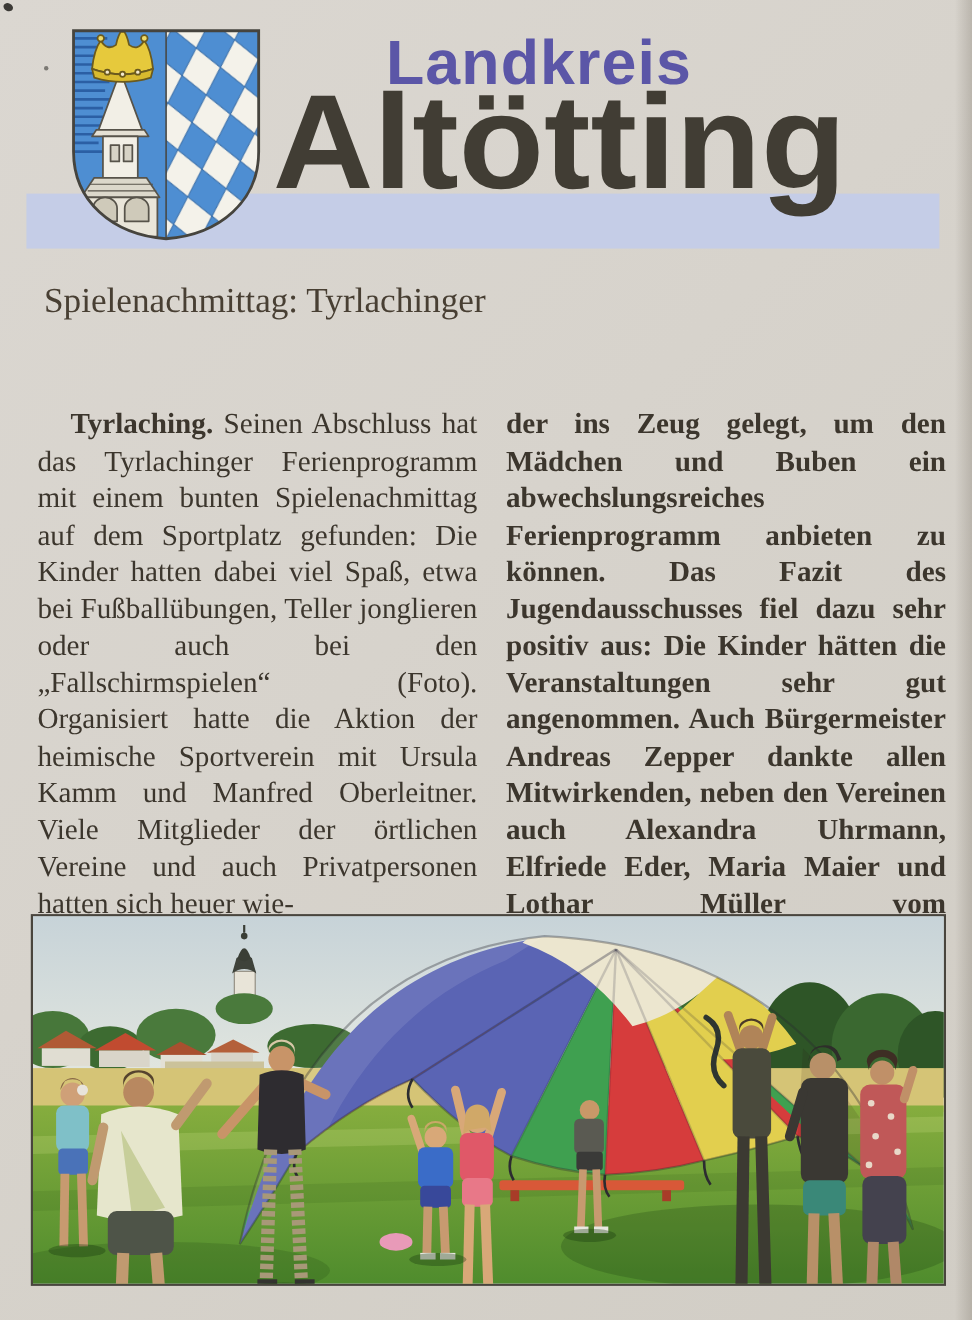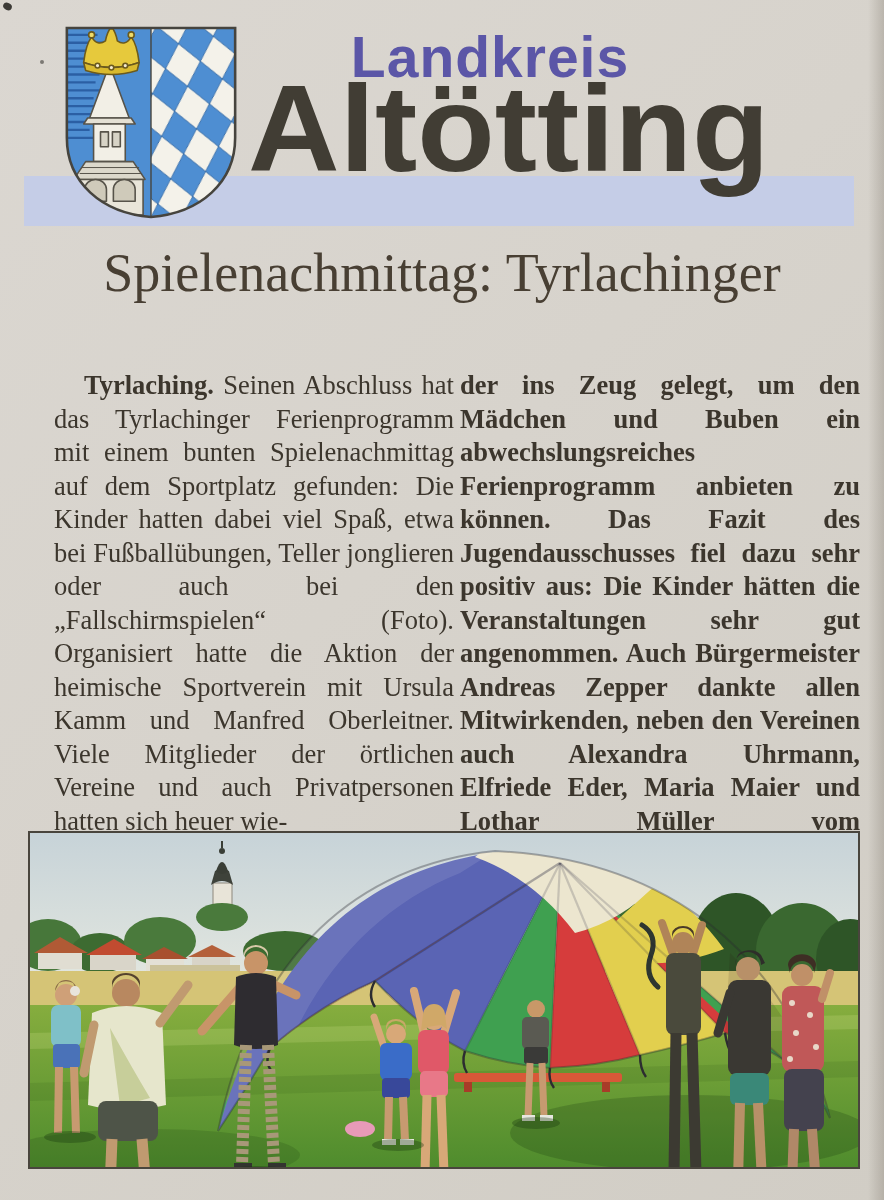--- a/index.html
+++ b/index.html
@@ -24,29 +24,29 @@
   }
   .masthead{
     position:absolute;left:248px;top:62px;width:620px;
     font-family:"Liberation Sans",sans-serif;font-weight:bold;
     font-size:122px;letter-spacing:0px;color:#413d34;z-index:2;
     transform:scaleX(1.04);transform-origin:left center;line-height:1.1;
   }
 
   
   .headline{
-    position:absolute;left:40px;top:248px;width:804px;text-align:center;
-    font-size:54px;line-height:51px;color:#483f33;font-weight:normal;z-index:2;
+    position:absolute;left:40px;top:248px;width:804px;
+    font-size:32px;line-height:51px;color:#483f33;font-weight:normal;z-index:2;
   }
 
   
   .col{position:absolute;top:369px;width:400px;font-size:26.5px;line-height:33.5px;
        color:#3c362d;text-align:justify;}
   .col p{margin:0;}
-  .col1{left:54px;}
+  .col1{left:34px;}
   .col2{left:460px;font-weight:bold;}
   .col1 p{text-indent:30px;}
   .dateline{font-weight:bold;}
   .byline{margin-top:2px;text-align:center;padding-right:2px;}
   .byline .sig{font-size:27px;}
   .byline .credit{font-size:24px;}
 
   
   .photo{position:absolute;left:28px;top:831px;width:828px;height:334px;
     border:2px solid #49453d;background:#cdd6d6;box-sizing:content-box;}

